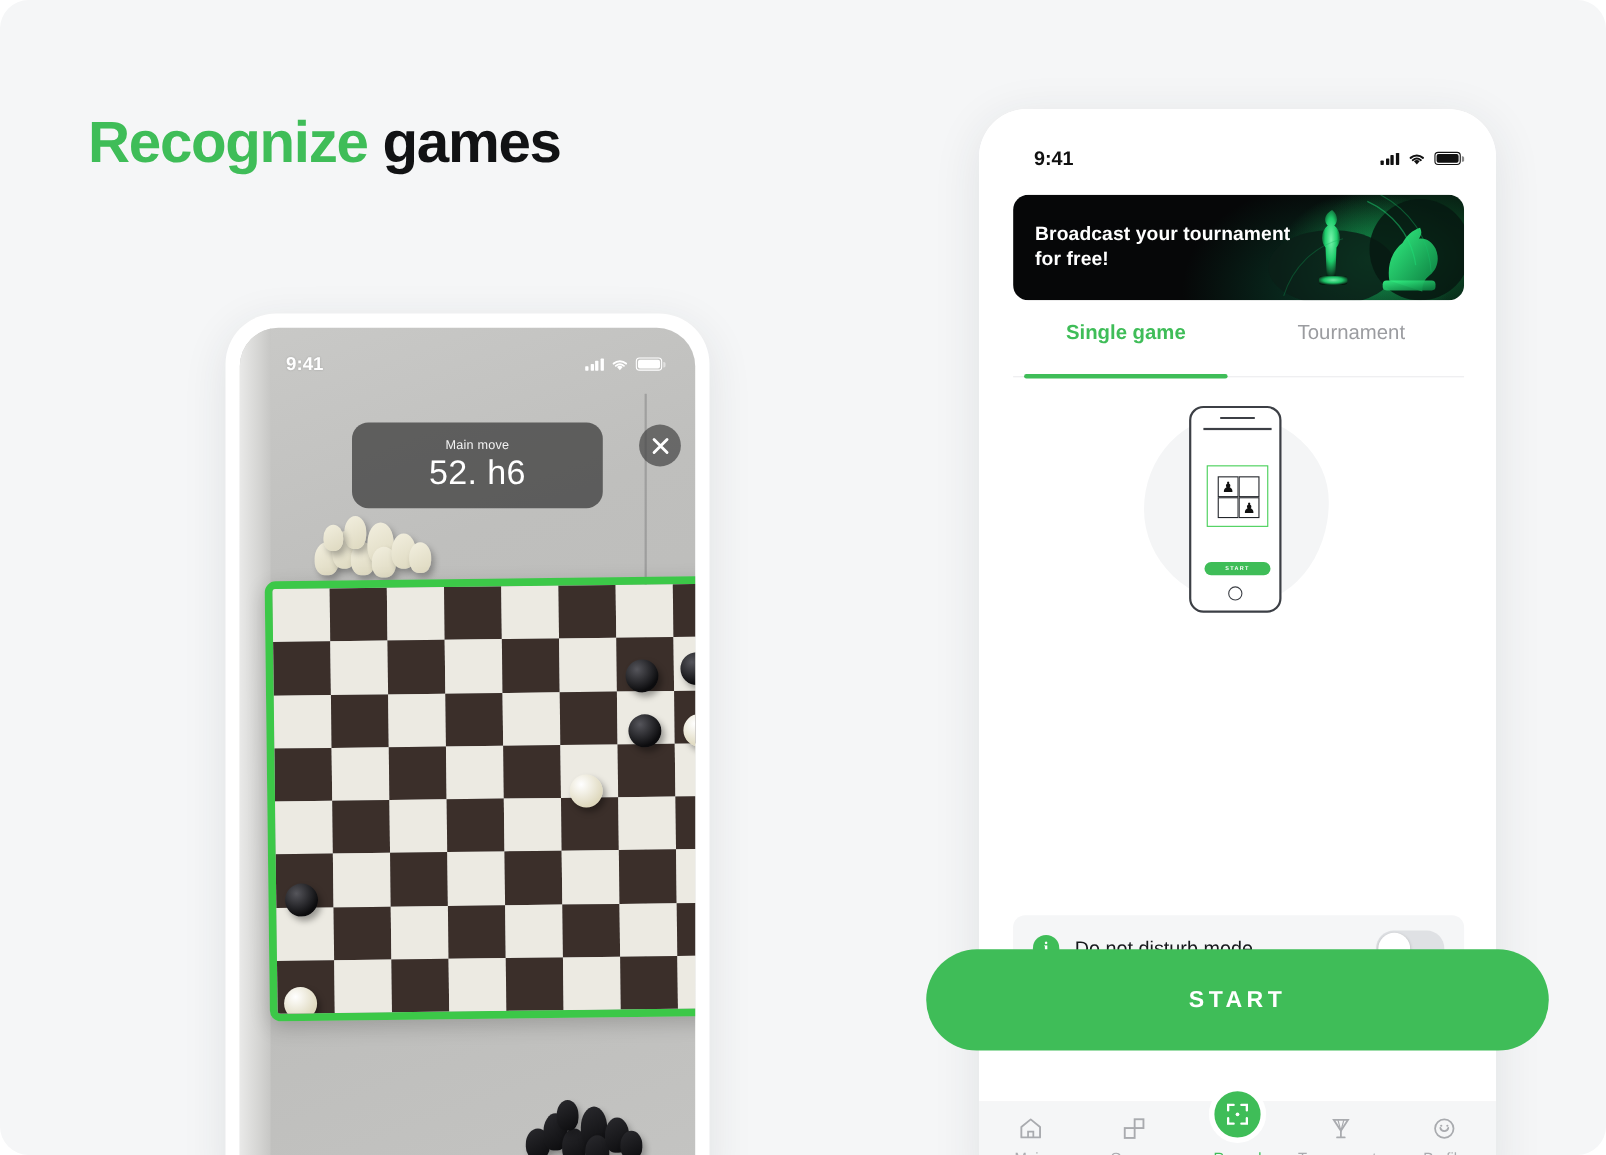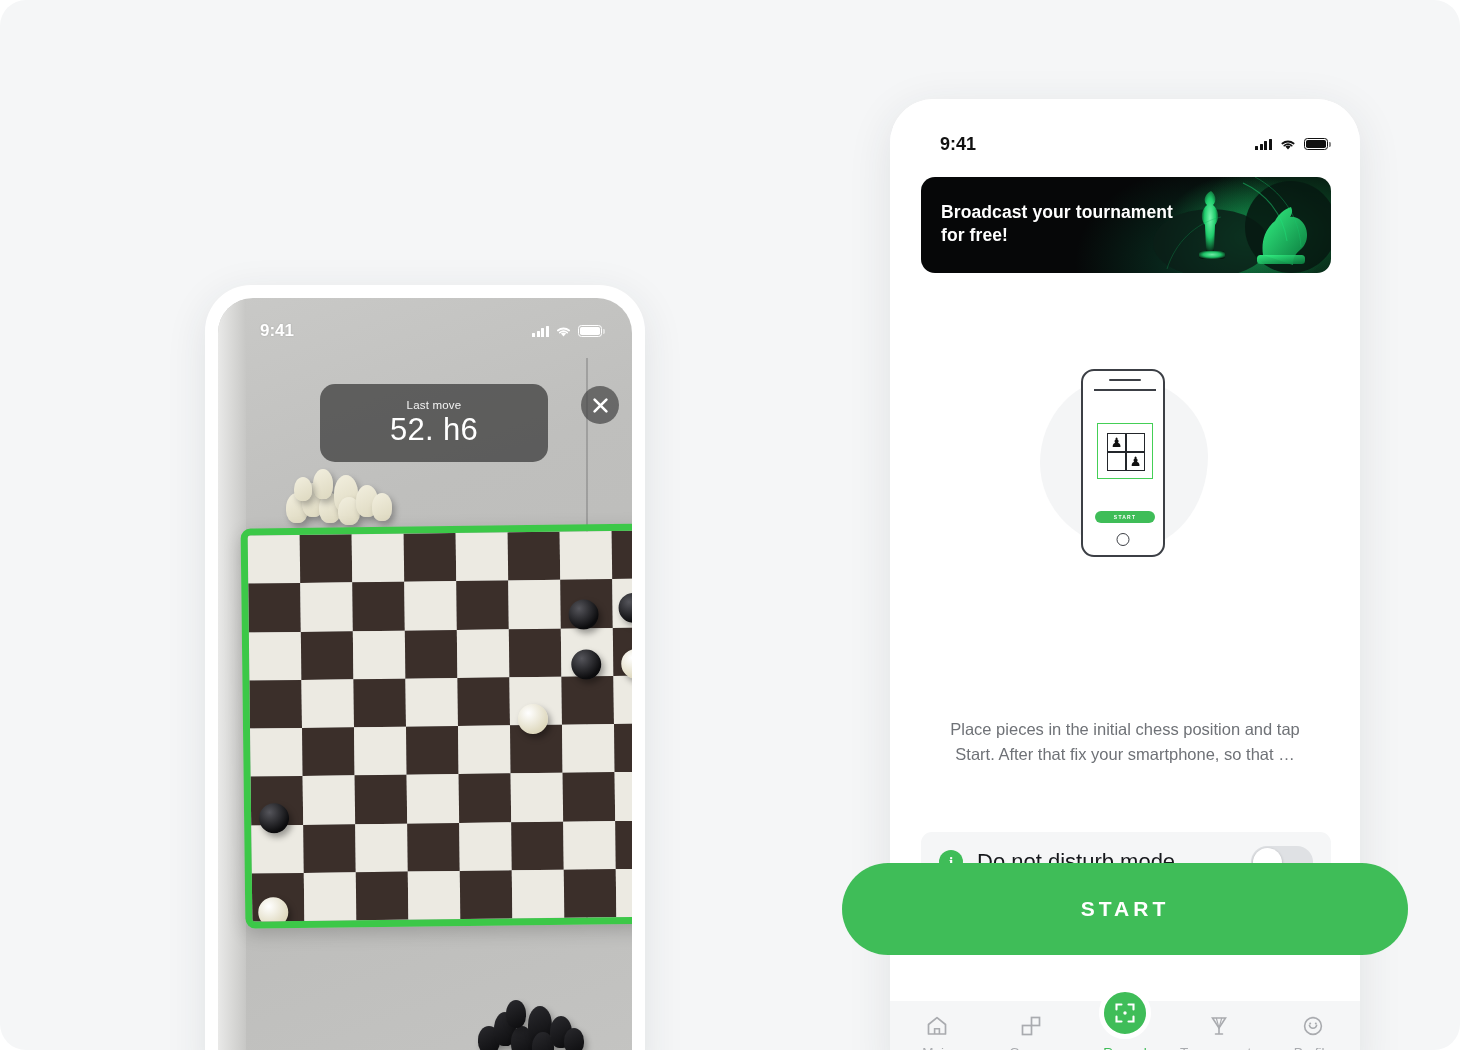--- a/index.html
+++ b/index.html
@@ -324,21 +324,21 @@
     padding: 0 18px;
     cursor: pointer;
   }
   #dnd-info {
     width: 24px; height: 24px; border-radius: 50%;
     background: #3fbd58; color: #fff;
     display:flex;align-items:center;justify-content:center;
     font-size: 15px; font-weight: bold; font-family: "Liberation Serif", serif;
     margin-right: 14px;
   }
-  #dnd-label { font-size: 22px; color: #16181c; }
+  #dnd-label { font-size: 18px; color: #16181c; }
   #dnd-toggle {
     margin-left: auto;
     width: 62px; height: 32px; border-radius: 16px;
     background: #dfe1e4;
     position: relative;
     cursor: pointer;
   }
   #dnd-toggle .knob {
     position: absolute; left: 1.5px; top: 1.5px;
     width: 29px; height: 29px; border-radius: 50%;
@@ -387,20 +387,24 @@
     z-index: 12;
     cursor: pointer;
   }
   .nav-item.record-slot { position: relative; padding-top: 32px; }
 </style>
 </head>
 <body>
 
 <div id="page">
 
+  <div class="headline">
+    <span class="hl-green">Recognize</span>
+    <span class="hl-dark">games</span>
+  </div>
 
   <div id="left-phone">
     <div id="left-screen">
 
       <div id="wall-left-band"></div>
       <div id="wall-seam"></div>
 
       <div class="l-statusbar">
         <span>9:41</span>
         <span class="l-status-icons">
@@ -416,21 +420,21 @@
             <path d="M4.8 7.6a5.9 5.9 0 0 1 7.4 0" stroke="#fff" stroke-width="1.7" fill="none" stroke-linecap="round"></path>
           </svg>
           <span class="batt">
               <span></span>
             </span>
         </span>
       </div>
 
 
       <div id="lastmove-card">
-        <span class="lm-label">Last move</span>
+        <span class="lm-label">Main move</span>
         <span class="lm-value">52. h6</span>
       </div>
 
       <div id="close-btn">
         <svg width="17" height="17" viewBox="0 0 17 17">
           <path d="M2.6 2.6 14.4 14.4M14.4 2.6 2.6 14.4" stroke="#fff" stroke-width="2.6" stroke-linecap="round"></path>
         </svg>
       </div>
 
       <div class="cluster" id="white-cluster">
@@ -581,20 +585,24 @@
           <rect x="106" y="78" width="48" height="9" rx="3.5" fill="url(#gl2)" opacity=".9"></rect>
 
           <path d="M92 6c22 10 40 30 44 58" stroke="#1ee27a" stroke-width="1.2" fill="none" opacity=".45"></path>
           <path d="M104 0c26 14 44 38 46 70" stroke="#18c96c" stroke-width="1" fill="none" opacity=".35"></path>
           <path d="M16 92c8-26 28-46 54-52" stroke="#12a85b" stroke-width="1" fill="none" opacity=".3"></path>
         </svg>
         <div class="promo-text">Broadcast your tournament
 for free!</div>
       </div>
 
+      <div id="tabbar">
+        <div class="tab active">Single game</div>
+        <div class="tab inactive">Tournament</div>
+      </div>
 
       <div id="illustration">
         <div id="illo-blob"></div>
         <div id="illo-phone">
           <div class="notch-bar"></div>
           <div class="speaker-bar"></div>
           <div id="illo-scan">
             <div id="illo-board">
               <div>
                   <span class="pawn">♟</span>
@@ -604,22 +612,20 @@
               <div>
                   <span class="pawn">♟</span>
                 </div>
             </div>
           </div>
           <div id="illo-start">START</div>
           <div class="home-dot"></div>
         </div>
       </div>
 
-      <div id="game-start-desc">Place pieces in the initial chess position and tap
-Start. After that fix your smartphone, so that …</div>
 
       <div id="dnd-row">
         <div id="dnd-info">i</div>
         <div id="dnd-label">Do not disturb mode</div>
         <div id="dnd-toggle">
           <div class="knob"></div>
         </div>
       </div>
 
       <div id="bottom-nav">

